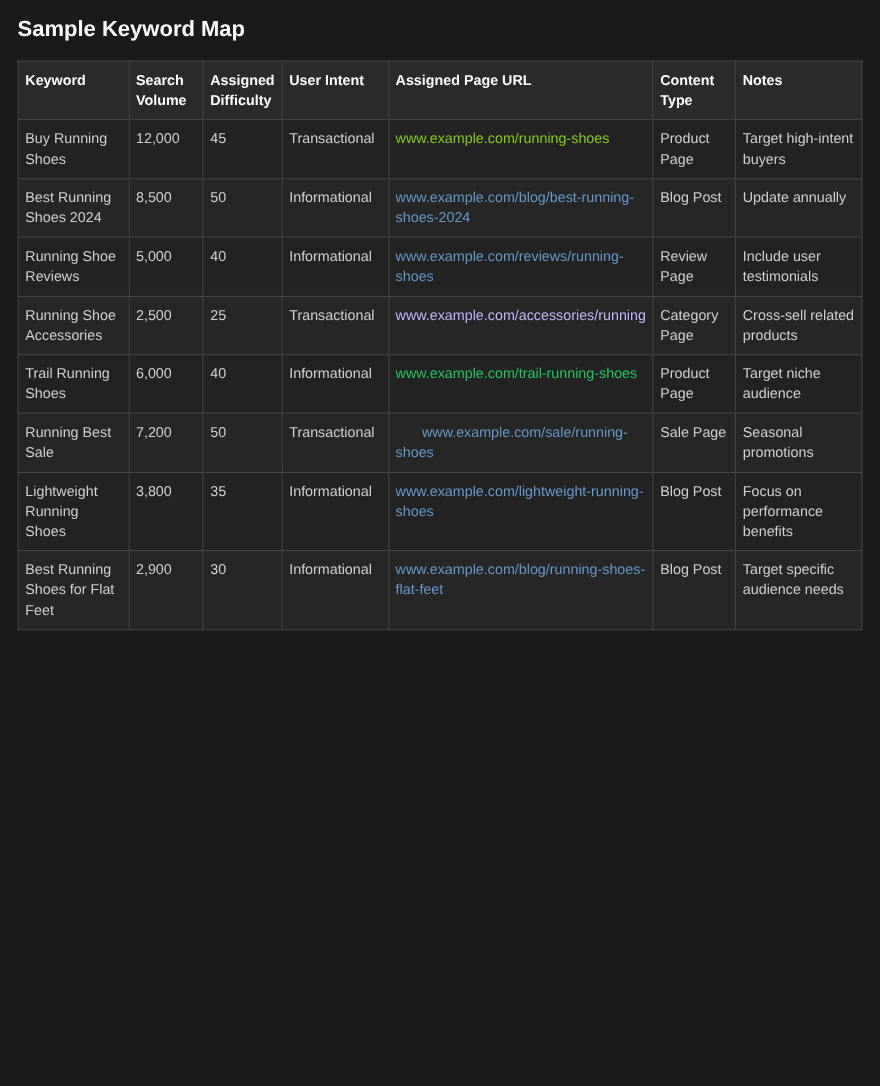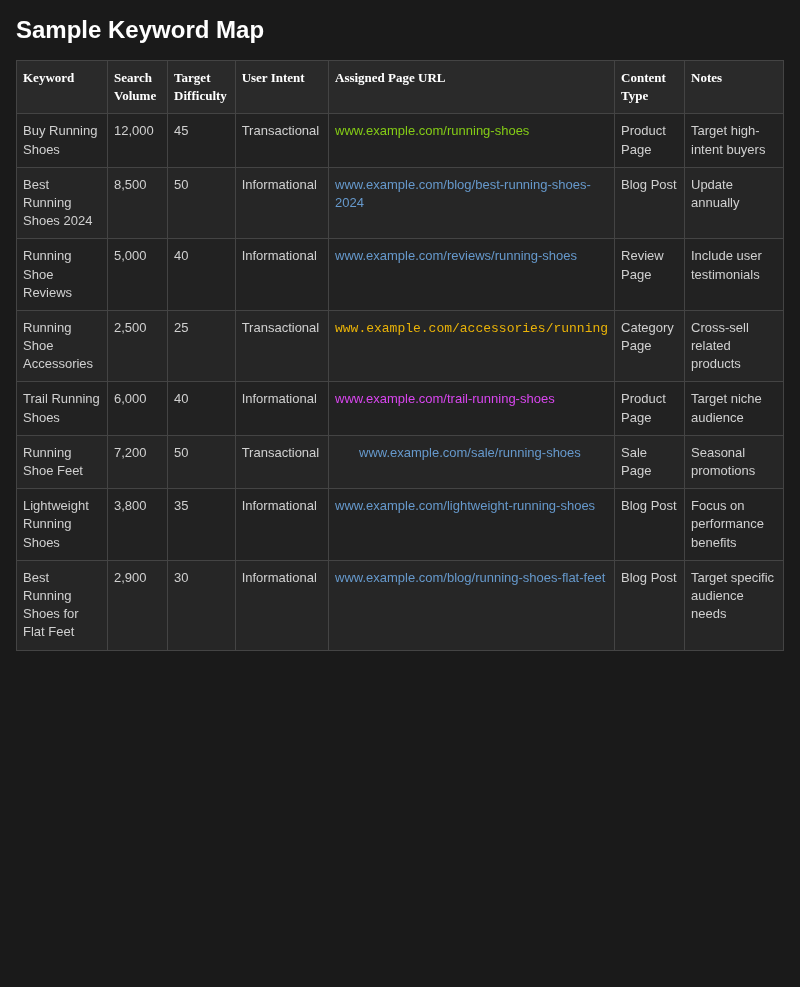--- a/index.html
+++ b/index.html
@@ -6,32 +6,31 @@
     body {
       background-color: #1a1a1a;
       color: #e0e0e0;
       font-family: Arial, sans-serif;
       font-size: 13px;
       padding: 16px;
       width: 800px;
     }
     h1 {
       color: #ffffff;
-      font-size: 24px;
+      font-size: 20px;
       font-weight: bold;
       margin-bottom: 16px;
     }
     table {
       width: 100%;
       border-collapse: collapse;
       border: 1px solid #444;
     }
     thead tr {
       background-color: #2a2a2a;
-      font-family: Liberation Serif, serif;
     }
     th {
       border: 1px solid #444;
       padding: 8px 6px;
       text-align: left;
       color: #ffffff;
       font-weight: bold;
       vertical-align: top;
       line-height: 1.4;
     }
@@ -57,21 +56,21 @@
 </head>
 <body>
 
 <h1>Sample Keyword Map</h1>
 
 <table>
   <thead>
     <tr>
       <th class="col-keyword">Keyword</th>
       <th class="col-volume">Search Volume</th>
-      <th class="col-difficulty">Target Difficulty</th>
+      <th class="col-difficulty">Assigned Difficulty</th>
       <th class="col-intent">User Intent</th>
       <th class="col-url">Assigned Page URL</th>
       <th class="col-content">Content Type</th>
       <th class="col-notes">Notes</th>
     </tr>
   </thead>
   <tbody id="table-body">
   <tr>
         <td>Buy Running Shoes</td>
         <td>12,000</td>
@@ -97,35 +96,35 @@
         <td>Informational</td>
         <td><a href="#" style="color: rgb(102, 153, 204); text-decoration: none;">www.example.com/reviews/running-shoes</a></td>
         <td>Review Page</td>
         <td>Include user testimonials</td>
       </tr>
       <tr>
         <td>Running Shoe Accessories</td>
         <td>2,500</td>
         <td>25</td>
         <td>Transactional</td>
-        <td><a href="#" style="color: #eab308; text-decoration: none; font-family: Liberation Mono, monospace;">www.example.com/accessories/running</a></td>
+        <td><a href="#" style="color: #c4b5fd; text-decoration: none;">www.example.com/accessories/running</a></td>
         <td>Category Page</td>
         <td>Cross-sell related products</td>
       </tr>
       <tr>
         <td>Trail Running Shoes</td>
         <td>6,000</td>
         <td>40</td>
         <td>Informational</td>
-        <td><a href="#" style="color: #d946ef; text-decoration: none;">www.example.com/trail-running-shoes</a></td>
+        <td><a href="#" style="color: #22c55e; text-decoration: none;">www.example.com/trail-running-shoes</a></td>
         <td>Product Page</td>
         <td>Target niche audience</td>
       </tr>
       <tr>
-        <td>Running Shoe Feet</td>
+        <td>Running Best Sale</td>
         <td>7,200</td>
         <td>50</td>
         <td>Transactional</td>
         <td><a href="#" style="color: rgb(102, 153, 204); text-decoration: none; margin-left: 24px;">www.example.com/sale/running-shoes</a></td>
         <td>Sale Page</td>
         <td>Seasonal promotions</td>
       </tr>
       <tr>
         <td>Lightweight Running Shoes</td>
         <td>3,800</td>

